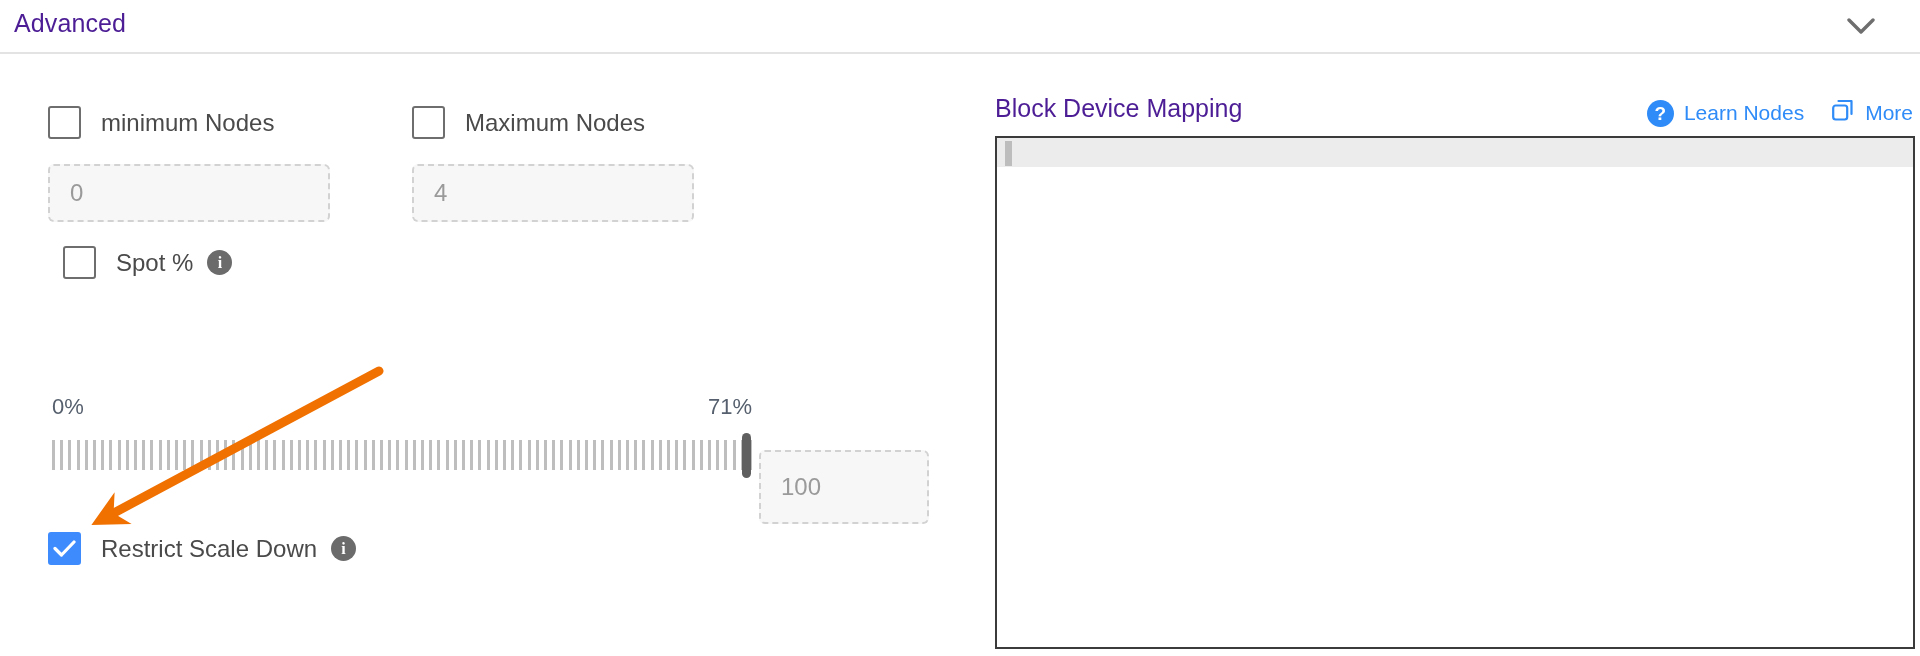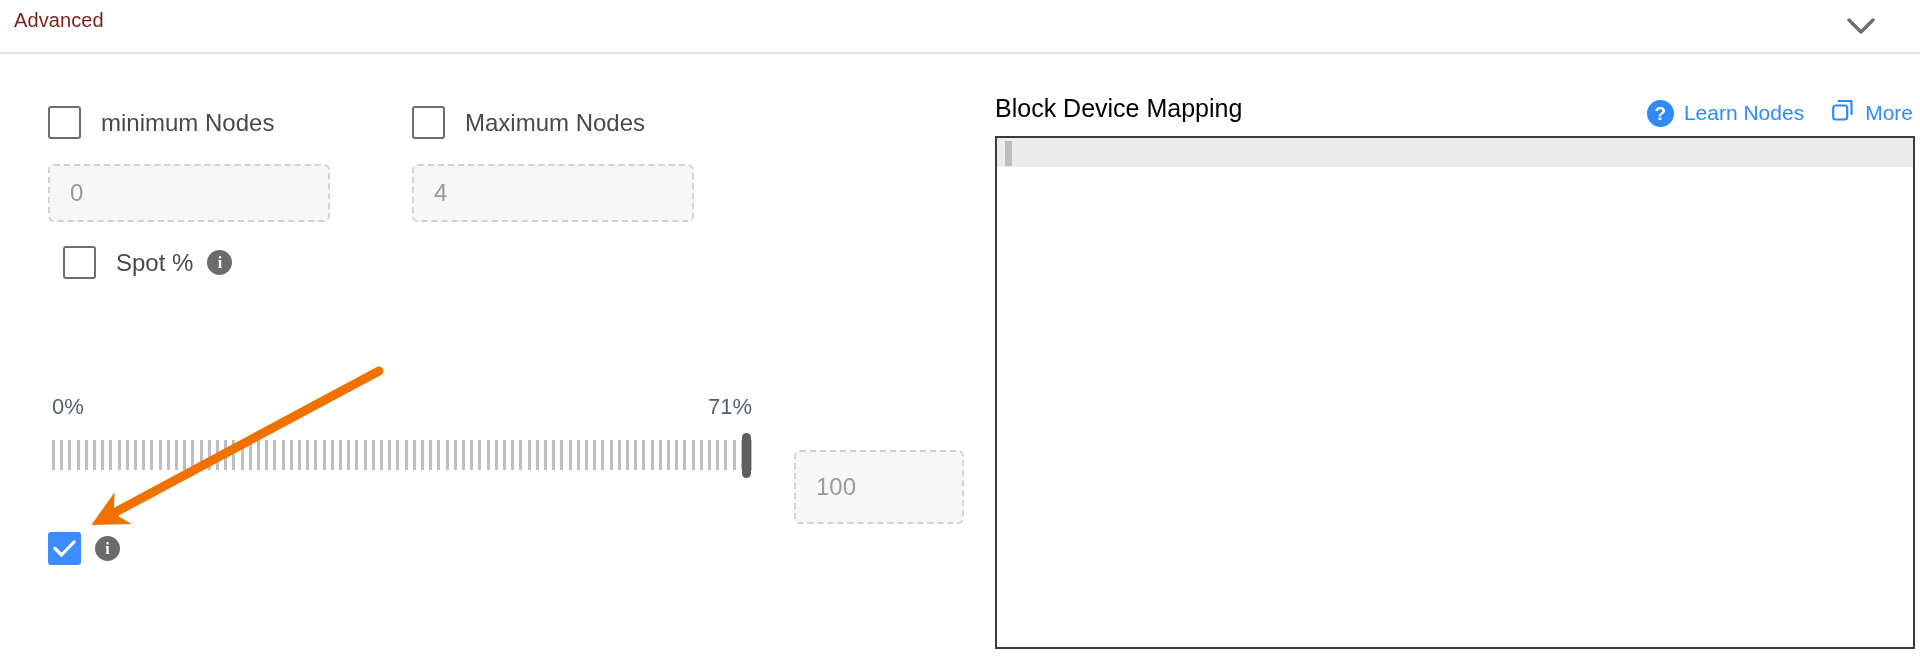--- a/index.html
+++ b/index.html
@@ -12,21 +12,21 @@
   }
   .page { position: relative; width: 1920px; height: 656px; background:#fff; }
 
   
   .section-header {
     position: absolute; left: 0; top: 0; width: 1920px; height: 54px;
     border-bottom: 2px solid #e3e3e3;
   }
   .section-title {
     position: absolute; left: 14px; top: 9px;
-    font-size: 20px; color: #7f1d1d; font-weight: 400; letter-spacing: .1px;
+    font-size: 25px; color: #4c1d95; font-weight: 400; letter-spacing: .1px;
   }
   .collapse-chevron {
     position: absolute; right: 42px; top: 10px;
     width: 34px; height: 34px; cursor: pointer;
     display: flex; align-items: center; justify-content: center;
   }
 
   
   .left-col { position: absolute; left: 0; top: 54px; width: 960px; height: 602px; }
 
@@ -74,21 +74,21 @@
   .slider-thumb {
     position: absolute; left: 690px; top: 39px;
     width: 9px; height: 45px; border-radius: 5px; background: #5f5f5f;
     cursor: pointer;
   }
 
   
   .right-col { position: absolute; left: 995px; top: 54px; width: 925px; height: 602px; }
   .bdm-title {
     position: absolute; left: 0; top: 40px;
-    font-size: 25px; color: #000000;
+    font-size: 25px; color: #4c1d95;
   }
   .bdm-actions {
     position: absolute; right: 7px; top: 44px;
     display: flex; align-items: center; gap: 26px;
   }
   .action-link {
     display: flex; align-items: center; gap: 10px;
     color: #2e8bf7; font-size: 21px; cursor: pointer; white-space: nowrap;
   }
   .q-circle {
@@ -153,30 +153,31 @@
       <div class="info-icon">i</div>
     </div>
 
     <div class="slider-wrap">
       <div class="slider-minmax slider-min">0%</div>
       <div class="slider-minmax slider-max">71%</div>
       <div class="slider-track"></div>
       <div class="slider-thumb"></div>
     </div>
 
-    <div class="num-input" style="left:794px; top:396px; width:170px; height:74px;">
+    <div class="num-input" style="left:759px; top:396px; width:170px; height:74px;">
       <span>100</span>
     </div>
 
     <div class="chk-row" style="left:48px; top:478px;">
       <div class="chk-box checked">
         <svg width="23" height="19" viewBox="0 0 23 19" aria-hidden="true">
           <path d="M2 9.5 L8.5 16 L21 3" fill="none" stroke="#ffffff" stroke-width="3.2" stroke-linecap="round" stroke-linejoin="round"></path>
         </svg>
       </div>
+      <div class="chk-label">Restrict Scale Down</div>
       <div class="info-icon">i</div>
     </div>
   </div>
 
   <div class="right-col">
     <div class="bdm-title">Block Device Mapping</div>
 
     <div class="bdm-actions">
       <div class="action-link">
         <span class="q-circle">?</span>

